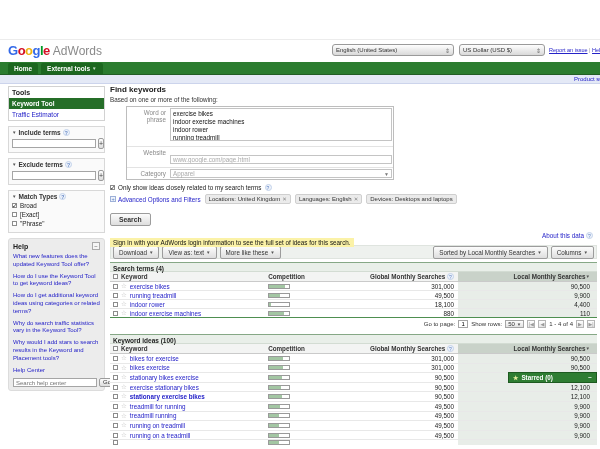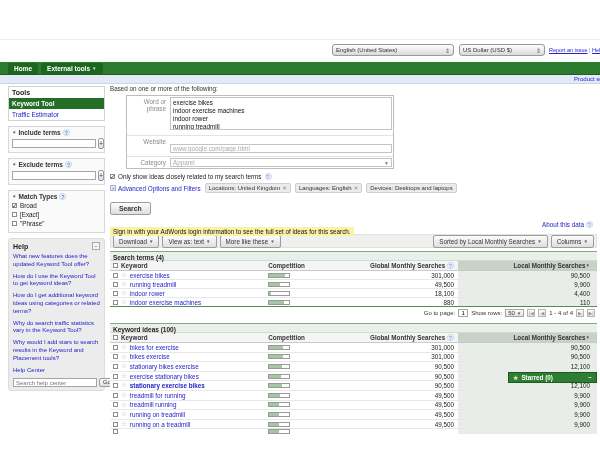--- a/index.html
+++ b/index.html
@@ -132,20 +132,23 @@
   .starred .st { color:#e8f0a0; font-size:6px; }
   .starred .mn { margin-left:auto; font-weight:bold; }
 </style>
 </head>
 <body>
 
 <div class="screen">
   <div class="topline"></div>
 
   <div class="hdr">
+    <div class="logo">
+      <b><span class="lg-b">G</span><span class="lg-r">o</span><span class="lg-y">o</span><span class="lg-b">g</span><span class="lg-g">l</span><span class="lg-r">e</span></b><span class="adw">AdWords</span>
+    </div>
     <div class="hdr-select" style="left:332px;width:122px;">
       <span>English (United States)</span>
       <span class="sel-arrow">⇕</span>
     </div>
     <div class="hdr-select" style="left:459px;width:86px;">
       <span>US Dollar (USD $)</span>
       <span class="sel-arrow">⇕</span>
     </div>
     <div class="hdr-links">
       <a>Report an issue</a>
@@ -232,20 +235,21 @@
       <a class="help-link">Why would I add stars to search results in the Keyword and Placement tools?</a>
       <a class="help-link">Help Center</a>
       <div class="help-search">
         <input class="s-input" placeholder="Search help center" style="">
         <div class="go-btn">Go</div>
       </div>
     </div>
   </div>
 
   <div class="main">
+    <div class="page-title">Find keywords</div>
     <div class="subtitle">Based on one or more of the following:</div>
 
     <div class="form-box">
       <div class="form-row">
         <div class="f-label">Word or phrase</div>
         <div class="f-field"><textarea class="kw-area" style="">exercise bikes
 indoor exercise machines
 indoor rower
 running treadmill</textarea></div>
       </div>

